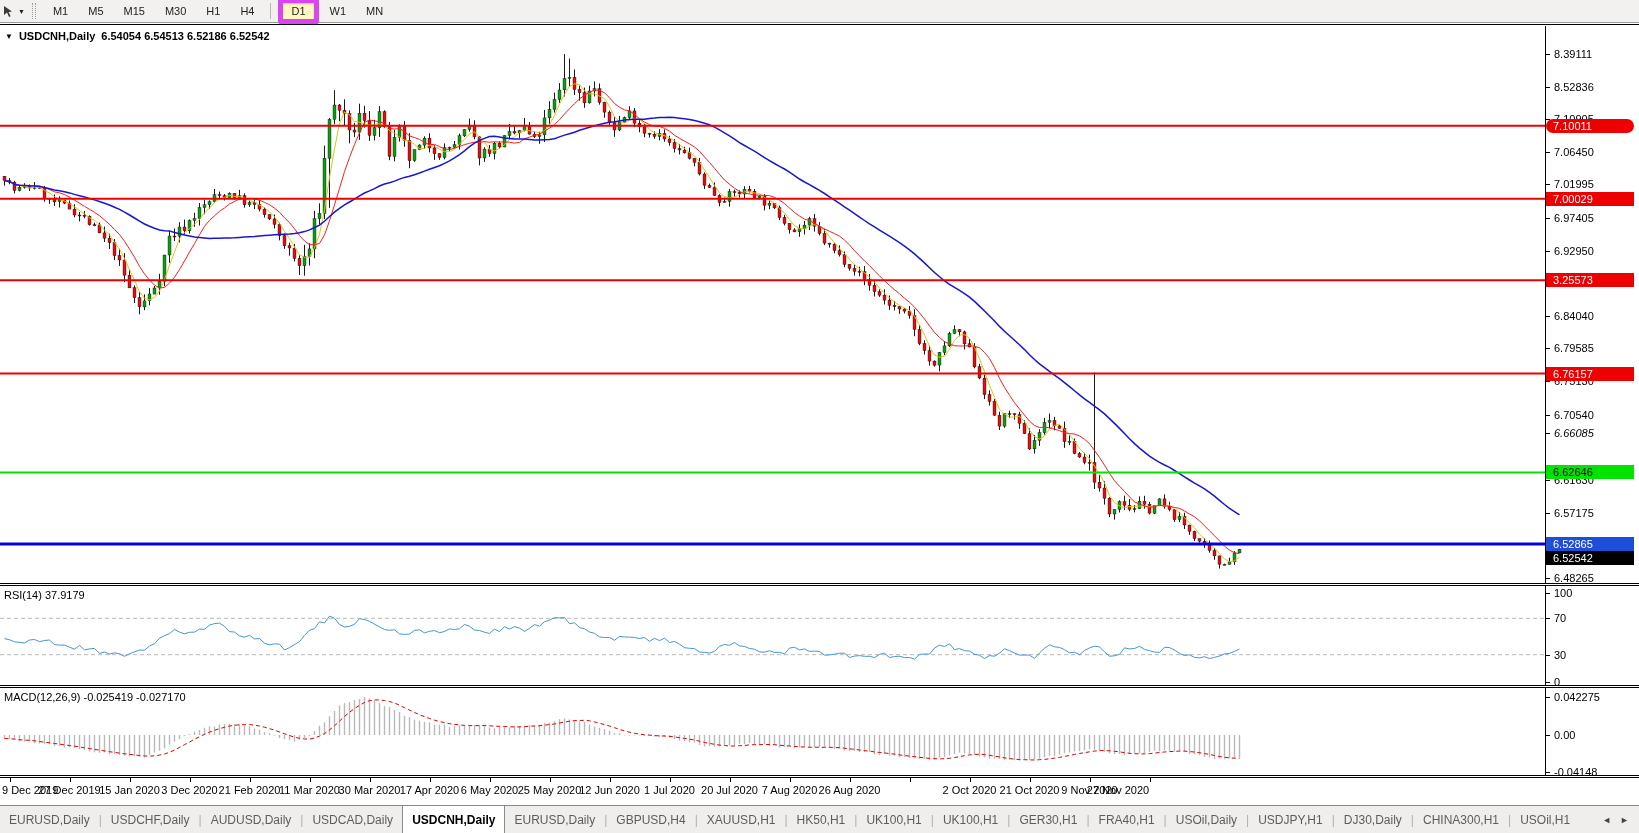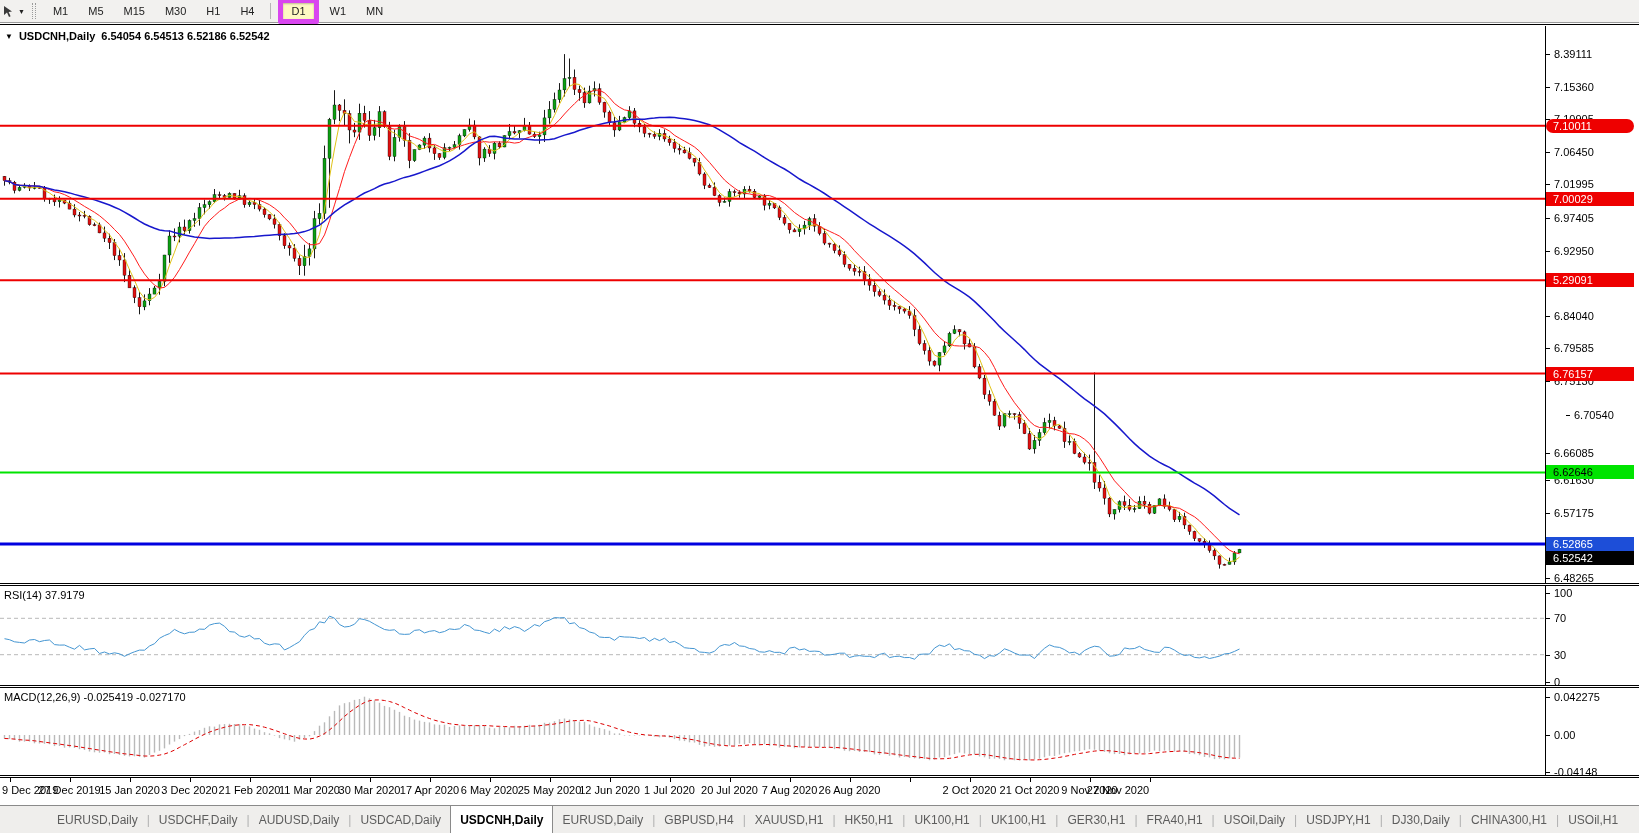--- a/index.html
+++ b/index.html
@@ -581,37 +581,37 @@
           <polyline points="4.5,154.7 9.5,155.4 14.5,158.5 19.5,159.2 24.5,159.4 29.5,159.8 34.5,160.0 39.5,160.2 44.5,161.6 49.5,162.7 54.5,163.9 59.5,164.7 64.5,165.7 69.5,166.9 74.5,168.4 79.5,169.7 84.5,170.9 89.5,172.5 94.5,173.9 99.5,175.5 104.5,177.3 109.5,179.0 114.5,181.2 119.5,183.4 124.5,186.1 129.5,189.0 134.5,192.0 139.5,195.2 144.5,198.0 149.5,200.3 154.5,202.3 159.5,204.0 164.5,204.7 169.5,204.9 174.5,206.5 179.5,207.8 184.5,209.0 189.5,210.0 194.5,210.9 199.5,211.5 204.5,212.0 209.5,212.4 214.5,212.3 219.5,212.2 224.5,212.1 229.5,211.9 234.5,211.8 239.5,211.4 244.5,211.1 249.5,210.7 254.5,210.4 259.5,209.9 264.5,209.6 269.5,209.2 274.5,208.8 279.5,208.6 284.5,208.3 289.5,208.0 294.5,207.5 299.5,206.8 304.5,205.6 309.5,203.9 314.5,201.5 319.5,199.1 324.5,195.3 329.5,190.5 334.5,186.1 339.5,182.4 344.5,178.8 349.5,176.0 354.5,173.1 359.5,169.9 364.5,167.0 369.5,164.9 374.5,162.6 379.5,160.0 384.5,158.0 389.5,156.8 394.5,155.1 399.5,153.1 404.5,151.4 409.5,150.3 414.5,148.7 419.5,147.0 424.5,145.1 429.5,143.3 434.5,141.5 439.5,139.7 444.5,137.4 449.5,134.8 454.5,131.9 459.5,128.6 464.5,124.8 469.5,120.6 474.5,117.1 479.5,114.4 484.5,112.4 489.5,110.6 494.5,110.2 499.5,111.0 504.5,111.9 509.5,112.5 514.5,113.1 519.5,113.1 524.5,112.9 529.5,113.5 534.5,114.0 539.5,114.0 544.5,113.7 549.5,113.6 554.5,112.8 559.5,110.9 564.5,109.1 569.5,107.7 574.5,106.2 579.5,104.2 584.5,102.8 589.5,101.2 594.5,99.8 599.5,98.4 604.5,97.2 609.5,96.2 614.5,95.7 619.5,94.9 624.5,94.1 629.5,93.4 634.5,93.2 639.5,93.3 644.5,93.2 649.5,92.5 654.5,92.1 659.5,91.5 664.5,91.4 669.5,91.2 674.5,91.6 679.5,92.2 684.5,92.7 689.5,93.6 694.5,94.6 699.5,95.8 704.5,97.3 709.5,98.8 714.5,101.1 719.5,103.8 724.5,106.8 729.5,109.8 734.5,113.2 739.5,116.6 744.5,119.5 749.5,122.4 754.5,125.2 759.5,128.3 764.5,131.7 769.5,134.7 774.5,137.5 779.5,140.3 784.5,143.0 789.5,146.2 794.5,149.6 799.5,153.0 804.5,156.0 809.5,158.7 814.5,161.5 819.5,164.4 824.5,167.5 829.5,170.8 834.5,174.1 839.5,177.4 844.5,180.8 849.5,184.2 854.5,187.7 859.5,191.1 864.5,194.5 869.5,197.8 874.5,200.9 879.5,204.1 884.5,207.2 889.5,210.2 894.5,213.3 899.5,216.7 904.5,220.2 909.5,223.8 914.5,227.9 919.5,232.4 924.5,236.9 929.5,241.8 934.5,246.5 939.5,250.8 944.5,254.9 949.5,258.3 954.5,261.4 959.5,264.4 964.5,267.7 969.5,271.2 974.5,275.4 979.5,280.1 984.5,285.0 989.5,290.0 994.5,295.0 999.5,300.4 1004.5,305.2 1009.5,309.8 1014.5,314.3 1019.5,318.8 1024.5,323.6 1029.5,328.8 1034.5,333.5 1039.5,337.9 1044.5,341.7 1049.5,345.4 1054.5,349.1 1059.5,352.7 1064.5,356.7 1069.5,360.6 1074.5,364.8 1079.5,368.9 1084.5,372.8 1089.5,376.3 1094.5,380.2 1099.5,383.9 1104.5,387.9 1109.5,392.6 1114.5,397.4 1119.5,402.4 1124.5,407.5 1129.5,412.8 1134.5,417.6 1139.5,422.1 1144.5,426.2 1149.5,430.2 1154.5,433.4 1159.5,436.3 1164.5,439.0 1169.5,441.4 1174.5,444.5 1179.5,447.6 1184.5,450.8 1189.5,454.0 1194.5,457.1 1199.5,459.8 1204.5,462.8 1209.5,466.3 1214.5,470.2 1219.5,474.4 1224.5,478.5 1229.5,482.4 1234.5,485.7 1239.5,488.9" fill="none" stroke="#1717cc" stroke-width="1.5"></polyline>
           <line x1="0" y1="99.8" x2="1545" y2="99.8" stroke="#ee0000" stroke-width="2"></line>
           <line x1="0" y1="172.8" x2="1545" y2="172.8" stroke="#ee0000" stroke-width="2"></line>
           <line x1="0" y1="254.3" x2="1545" y2="254.3" stroke="#ee0000" stroke-width="2"></line>
           <line x1="0" y1="347.6" x2="1545" y2="347.6" stroke="#ee0000" stroke-width="2"></line>
           <line x1="0" y1="446.5" x2="1545" y2="446.5" stroke="#00e400" stroke-width="2"></line>
           <line x1="0" y1="518.1" x2="1545" y2="518.1" stroke="#0000e0" stroke-width="3"></line>
         </svg>
       <div id="main-axis" class="axis">
           <div class="tick" style="top: 21px;"><i></i><span>8.39111</span></div>
-          <div class="tick" style="top: 53.6106px;"><i></i><span>7.15360</span></div>
+          <div class="tick" style="top: 53.6106px;"><i></i><span>8.52836</span></div>
           <div class="tick" style="top: 86.2212px;"><i></i><span>7.10905</span></div>
           <div class="tick" style="top: 118.832px;"><i></i><span>7.06450</span></div>
           <div class="tick" style="top: 151.442px;"><i></i><span>7.01995</span></div>
           <div class="tick" style="top: 185.041px;"><i></i><span>6.97405</span></div>
           <div class="tick" style="top: 217.652px;"><i></i><span>6.92950</span></div>
           <div class="tick" style="top: 282.873px;"><i></i><span>6.84040</span></div>
           <div class="tick" style="top: 315.484px;"><i></i><span>6.79585</span></div>
           <div class="tick" style="top: 348.094px;"><i></i><span>6.75130</span></div>
-          <div class="tick" style="top: 381.693px; margin-left: 20px;"><i></i><span>6.70540</span></div>
-          <div class="tick" style="top: 420px;"><i></i><span>6.66085</span></div>
+          <div class="tick" style="top: 381.693px;"><i></i><span>6.70540</span></div>
+          <div class="tick" style="top: 400px; font-style: italic;"><i></i><span>6.66085</span></div>
           <div class="tick" style="top: 446.914px;"><i></i><span>6.61630</span></div>
           <div class="tick" style="top: 479.525px;"><i></i><span>6.57175</span></div>
           <div class="tick" style="top: 544.746px;"><i></i><span>6.48265</span></div>
           <div class="badge" style="top: 92.7653px; background: rgb(238, 0, 0); color: rgb(255, 255, 255); border-radius: 7px;">7.10011</div>
           <div class="badge" style="top: 165.834px; background: rgb(238, 0, 0); color: rgb(255, 255, 255);">7.00029</div>
-          <div class="badge" style="top: 247.32px; background: rgb(238, 0, 0); color: rgb(255, 255, 255);">5.29091</div>
+          <div class="badge" style="top: 247.32px; background: rgb(238, 0, 0); color: rgb(255, 255, 255);">3.25573</div>
           <div class="badge" style="top: 340.577px; background: rgb(238, 0, 0); color: rgb(255, 255, 255);">6.76157</div>
           <div class="badge" style="top: 439.477px; background: rgb(0, 228, 0); color: rgb(0, 0, 0);">6.62646</div>
           <div class="badge" style="top: 511.074px; background: #1d4ed8; color: rgb(255, 255, 255);">6.52865</div>
           <div class="badge" style="top: 525.074px; background: rgb(0, 0, 0); color: rgb(255, 255, 255);">6.52542</div>
         </div>
     </div>
 
     <div id="rsi-pane" class="pane">
       <div class="panel-label">RSI(14) 37.9179</div>
       <svg id="rsi-plot" class="plot" width="1545" height="101">
@@ -926,21 +926,21 @@
         <div class="date-label" style="left: 1029.5px;">21 Oct 2020</div>
         <div class="date-tick" style="left: 1089.5px;"></div>
         <div class="date-label" style="left: 1089.5px;">9 Nov 2020</div>
         <div class="date-tick" style="left: 1149.5px;"></div>
         <div class="date-label" style="left: 1118px;">27 Nov 2020</div>
       </div>
 
   </div>
 
   <div id="tabbar">
-    <div id="tabs-wrap" style="display:flex;align-items:stretch;padding-left:48px;">
+    <div id="tabs-wrap" style="display:flex;align-items:stretch;">
         <div class="tab">EURUSD,Daily</div>
         <div class="tabsep">|</div>
         <div class="tab">USDCHF,Daily</div>
         <div class="tabsep">|</div>
         <div class="tab">AUDUSD,Daily</div>
         <div class="tabsep">|</div>
         <div class="tab">USDCAD,Daily</div>
         <div class="tab active">USDCNH,Daily</div>
         <div class="tab">EURUSD,Daily</div>
         <div class="tabsep">|</div>

